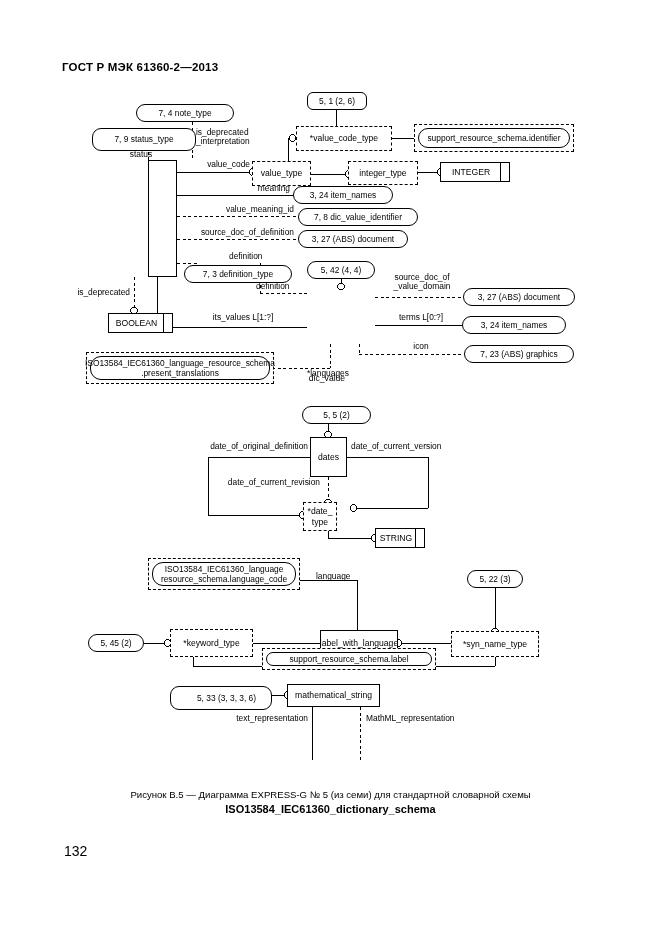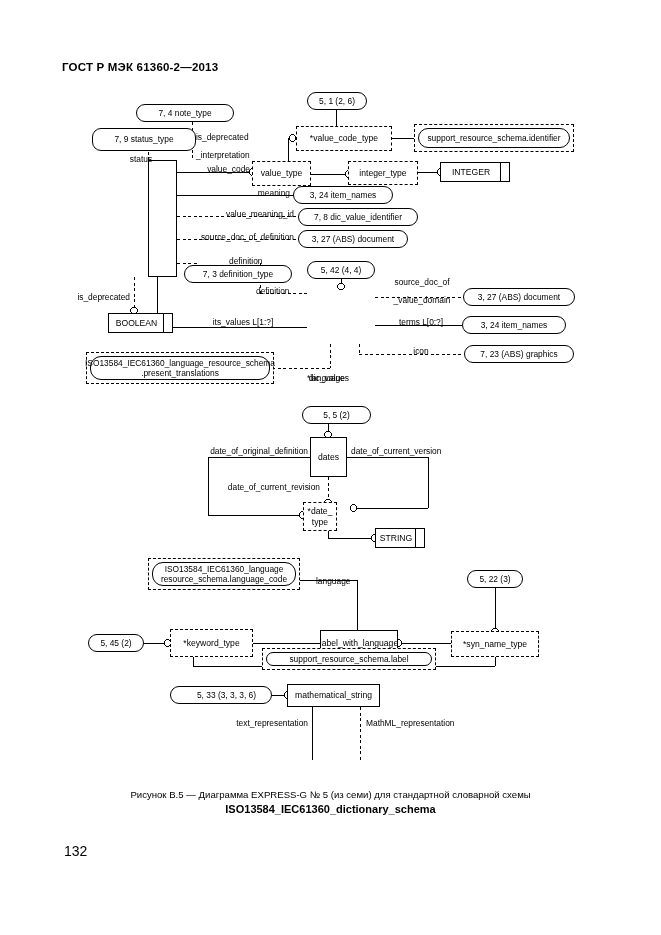--- a/index.html
+++ b/index.html
@@ -130,21 +130,21 @@
     font-size: 8.4px;
     line-height: 10px;
     white-space: pre-line;
     padding: 0 4px;
   }
 
   
   .elabel {
     position: absolute;
     font-size: 8.4px;
-    line-height: 18px;
+    line-height: 9px;
     color: #000;
     background: transparent;
     white-space: pre-line;
     z-index: 4;
   }
   .elabel.right { text-align: right; }
   .elabel.center { text-align: center; }
 </style>
 </head>
 <body>
@@ -268,21 +268,21 @@
     </svg>
 
     <div class="node pageref" style="left:136px; top:104px; width:98px; height:18px;">
       <span>7, 4 note_type</span>
     </div>
 
     <div class="node pageref" style="left:92px; top:128px; width:104px; height:23px;">
       <span>7, 9 status_type</span>
     </div>
 
-    <div class="node pageref" style="left:307px; top:92px; width:60px; height:18px;">
+    <div class="node pageref" style="left:307px; top:92px; width:60px; height:18px;border-radius:6px;">
       <span>5, 1 (2, 6)</span>
     </div>
 
     <div class="node dashbox" style="left:296px; top:126px; width:96px; height:25px;">
       <span>*value_code_type</span>
     </div>
 
     <div class="node extref" style="left:414px; top:124px; width:160px; height:28px;">
       <div class="inner">support_resource_schema.identifier</div>
     </div>
@@ -387,21 +387,21 @@
     </div>
 
     <div class="node dashbox" style="left:451px; top:631px; width:88px; height:26px;">
       <span>*syn_name_type</span>
     </div>
 
     <div class="node extref" style="left:262px; top:648px; width:174px; height:22px;">
       <div class="inner">support_resource_schema.label</div>
     </div>
 
-    <div class="node pageref" style="left:170px; top:686px; width:102px; height:18px;padding-left:17px;">
+    <div class="node pageref" style="left:170px; top:686px; width:102px; height:24px;padding-left:17px;">
       <span>5, 33 (3, 3, 3, 6)</span>
     </div>
 
     <div class="node ent" style="left:287px; top:684px; width:93px; height:23px;">
       <span>mathematical_string</span>
     </div>
 
 
     <div class="elabel center" style="left:106px; top:150px; width:70px;">status</div>
 

